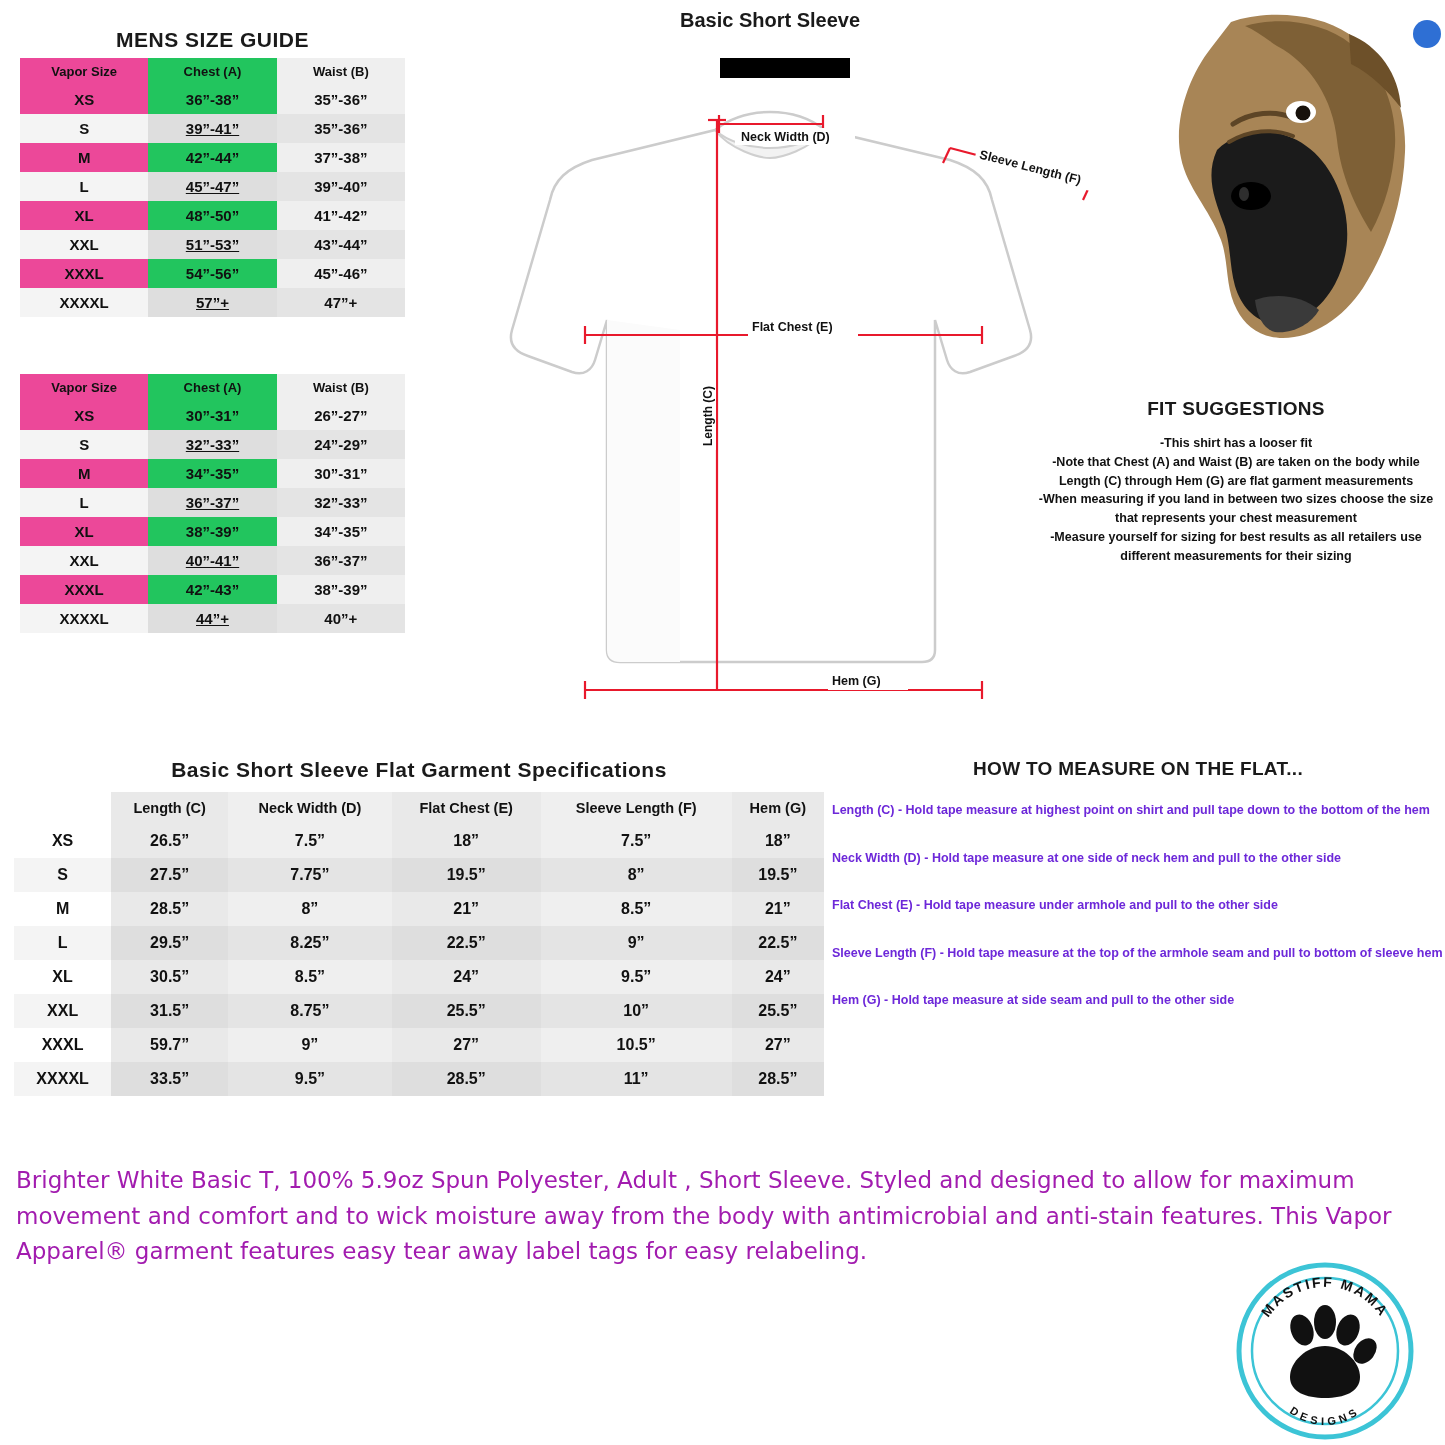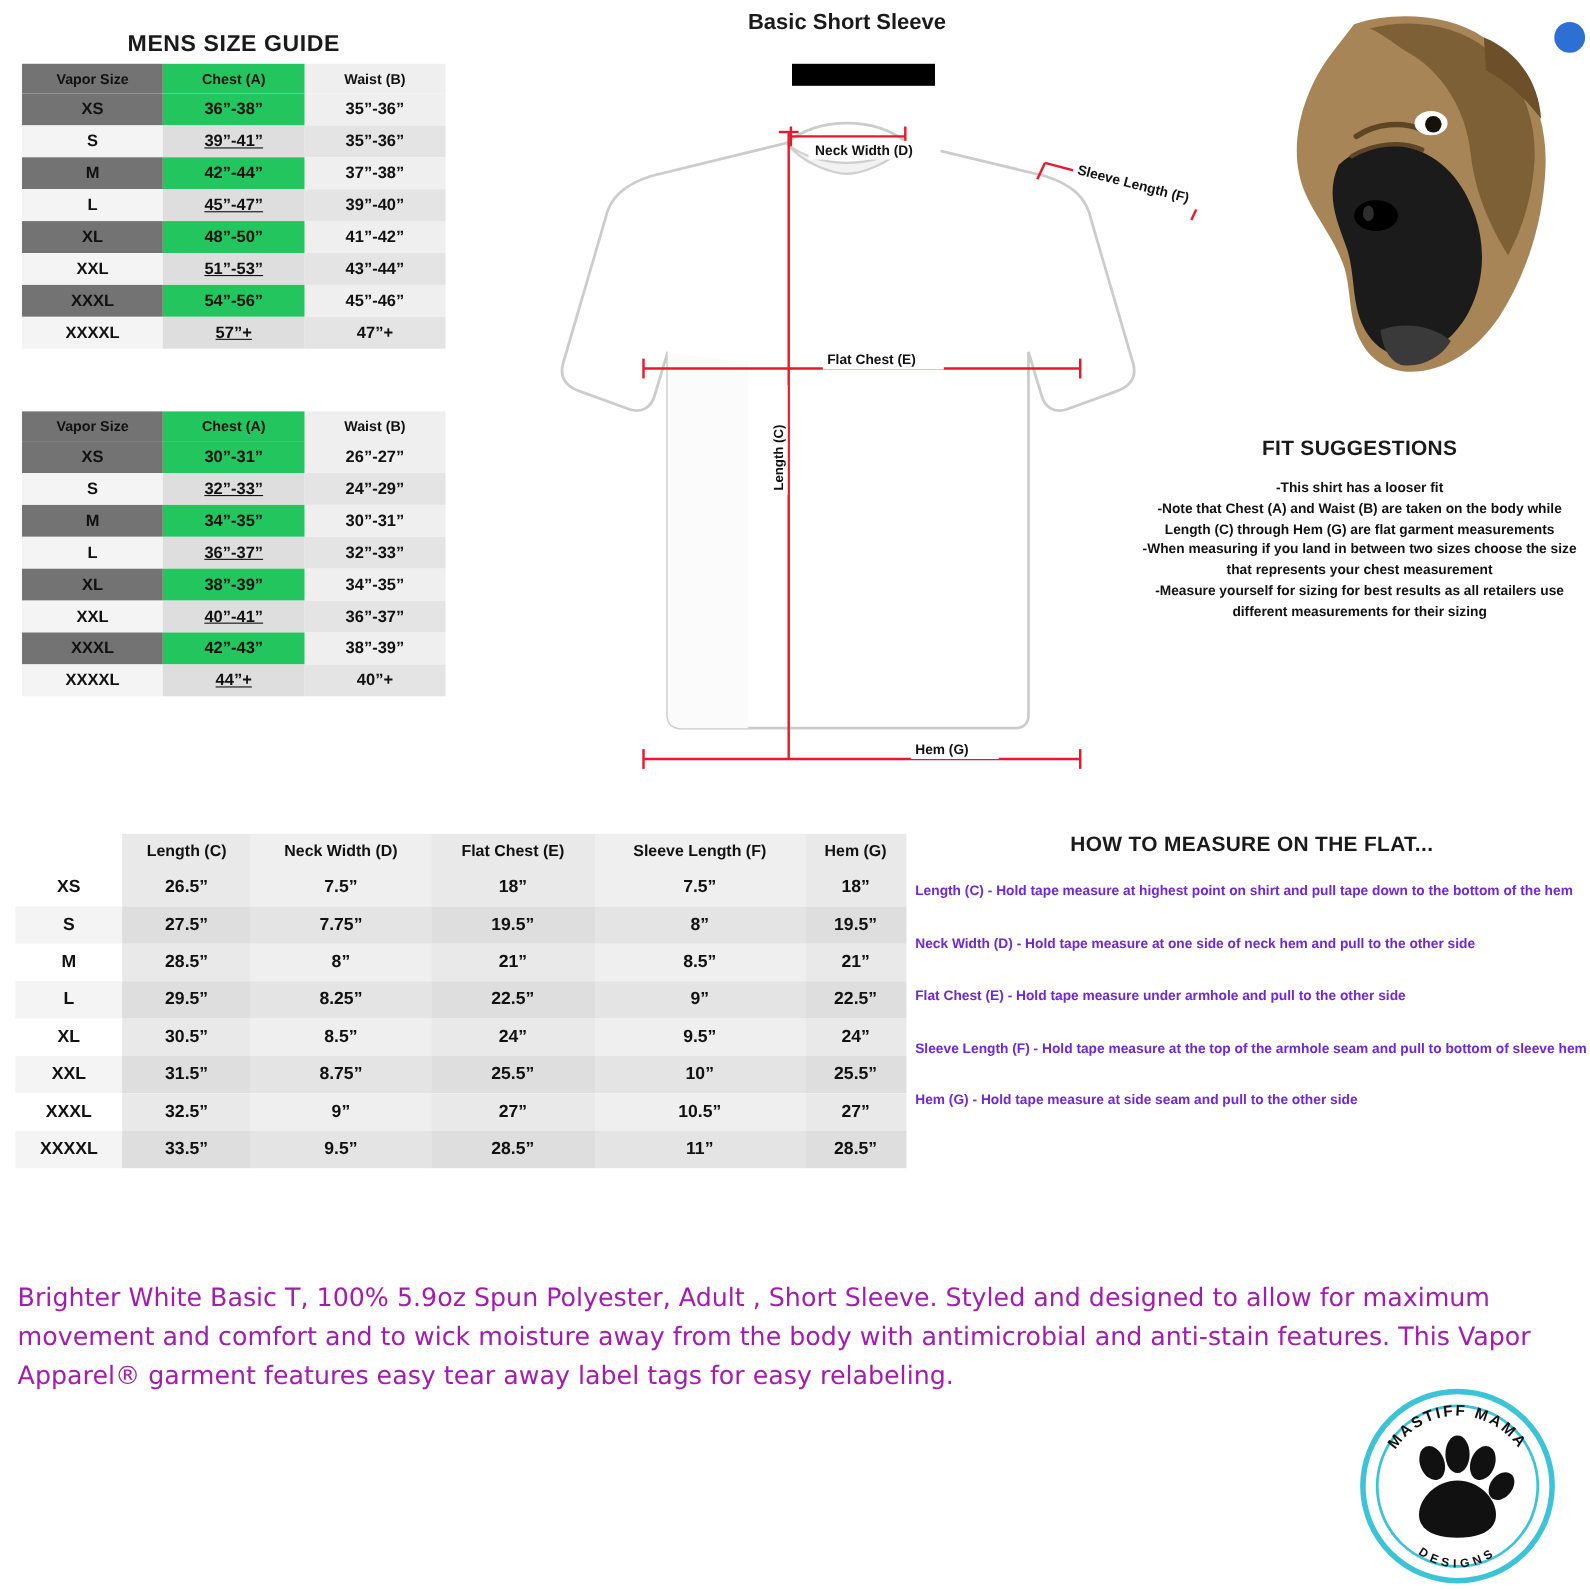--- a/index.html
+++ b/index.html
@@ -27,21 +27,21 @@
     font-weight: bold;
     color: #111;
   }
   table.size-table th {
     font-size: 13px;
     font-weight: bold;
   }
   .sizecol { width: 33%; }
 
   
-  .guide-table th.c0, .guide-table td.c0 { background: #737373; }
+  .guide-table th.c0, .guide-table td.c0 { background: #ec4899; }
   .guide-table th.c1, .guide-table td.c1 { background: #22c55e; }
   .guide-table th.c2, .guide-table td.c2 { background: #efefef; }
   .guide-table tr.alt td.c0 { background: #f4f4f4; }
   .guide-table tr.alt td.c1 { background: #dedede; text-decoration: underline; }
   .guide-table tr.alt td.c2 { background: #e4e4e4; }
 
   .guide-title {
     text-align: center;
     font-size: 21px;
     font-weight: bold;
@@ -428,20 +428,21 @@
 
 <section id="fit-suggestions">
   <h3>FIT SUGGESTIONS</h3>
   <p style="white-space:pre-line;">-This shirt has a looser fit
 -Note that Chest (A) and Waist (B) are taken on the body while Length (C) through Hem (G) are flat garment measurements
 -When measuring if you land in between two sizes choose the size that represents your chest measurement
 -Measure yourself for sizing for best results as all retailers use different measurements for their sizing</p>
 </section>
 
 <section id="flat-spec">
+  <div class="guide-title">Basic Short Sleeve Flat Garment Specifications</div>
   <table class="flat-table">
     <thead>
       <tr>
         <th class="rowhdr"></th>
         <th class="s0">Length (C)</th>
         <th class="s1">Neck Width (D)</th>
         <th class="s0">Flat Chest (E)</th>
         <th class="s1">Sleeve Length (F)</th>
         <th class="s0">Hem (G)</th>
       </tr>
@@ -490,21 +491,21 @@
       <tr class="alt">
         <td class="rowhdr">XXL</td>
         <td class="s0">31.5”</td>
         <td class="s1">8.75”</td>
         <td class="s0">25.5”</td>
         <td class="s1">10”</td>
         <td class="s0">25.5”</td>
       </tr>
       <tr>
         <td class="rowhdr">XXXL</td>
-        <td class="s0">32.5”</td>
+        <td class="s0">59.7”</td>
         <td class="s1">9”</td>
         <td class="s0">27”</td>
         <td class="s1">10.5”</td>
         <td class="s0">27”</td>
       </tr>
       <tr class="alt">
         <td class="rowhdr">XXXXL</td>
         <td class="s0">33.5”</td>
         <td class="s1">9.5”</td>
         <td class="s0">28.5”</td>

